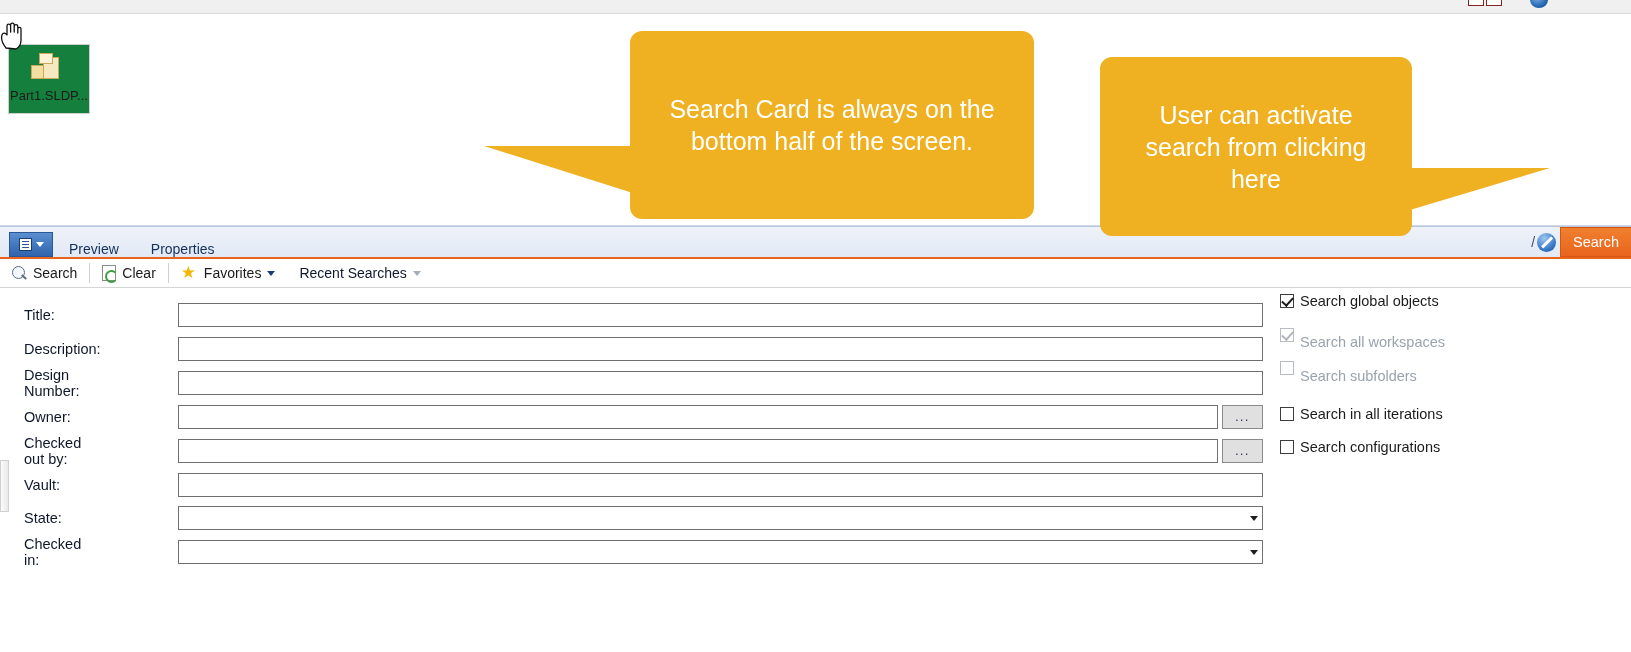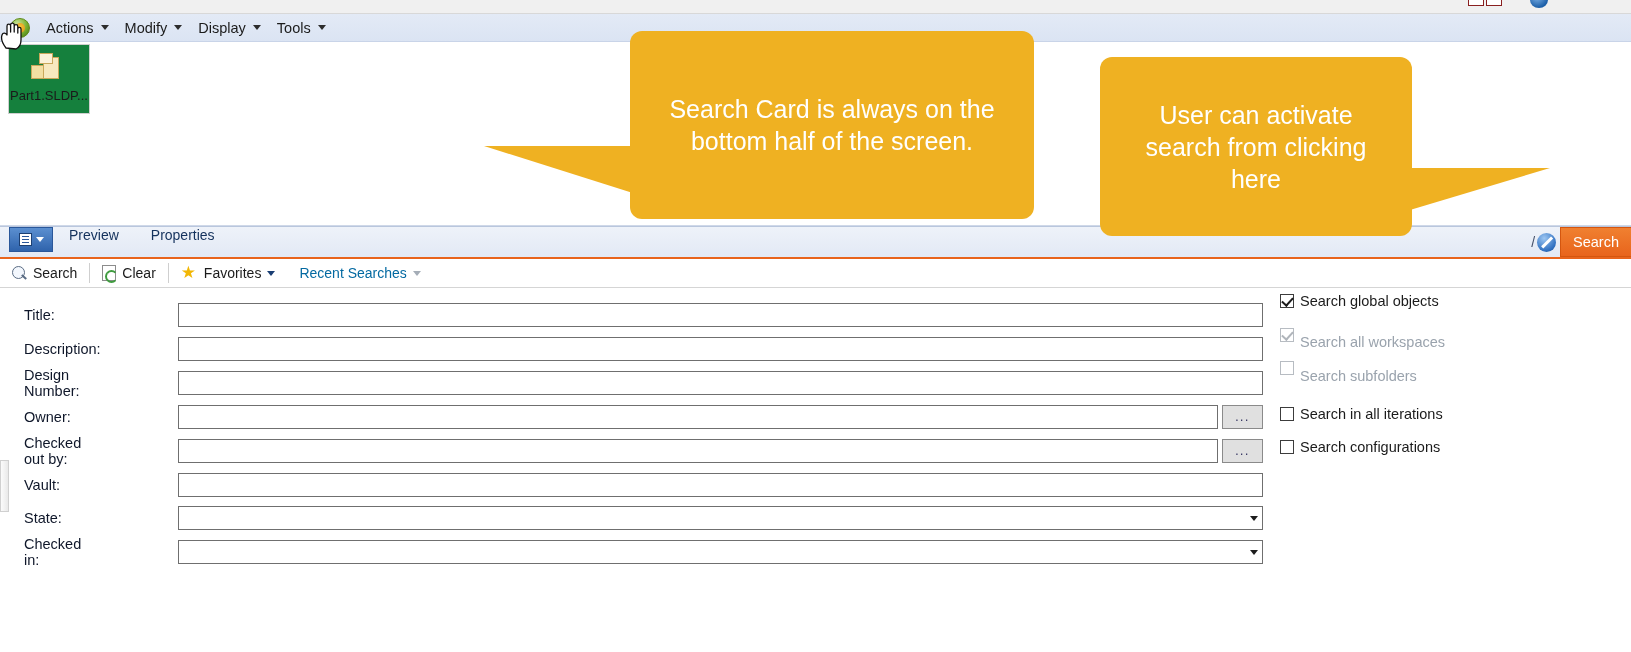--- a/index.html
+++ b/index.html
@@ -74,21 +74,21 @@
   .part-ico i.p1 { left: 2px;  top: 14px; width: 16px; height: 14px; }
   .part-ico i.p2 { left: 14px; top: 6px;  width: 16px; height: 22px; background: #f7e9bf; }
   .part-ico i.p3 { left: 10px; top: 2px;  width: 14px; height: 11px; background: #fbf2d8; }
   .file-name { font-size: 13px; color: #1b1b1b; margin-top: 5px; white-space: nowrap; }
 
   
   .tabbar {
     position: absolute; left: 0; top: 226px; width: 1631px; height: 31px;
     background: linear-gradient(#eef2f9, #e2e9f5);
     border-top: 1px solid #b9c6dd;
-    display: flex; align-items: flex-start;
+    display: flex; align-items: flex-end;
   }
   .tabbar-left-btn {
     width: 44px; height: 25px; margin-left: 9px;
     background: linear-gradient(#5b8fd0, #2f63ac);
     border: 1px solid #2a579a;
     display: flex; align-items: center; justify-content: center; gap: 4px;
     cursor: pointer;
   }
   .lines-ico { width: 13px; height: 13px; background: #fff; border: 1px solid #1c3f72;
     display: flex; flex-direction: column; justify-content: center; gap: 1.5px; padding: 1px 2px; }
@@ -122,21 +122,21 @@
   }
 
   
   .searchtools {
     position: absolute; left: 0; top: 259px; width: 1631px; height: 29px;
     background: #ffffff; border-bottom: 1px solid #d5d5d5;
     display: flex; align-items: center;
   }
   .stool { display:flex; align-items:center; gap:6px; padding: 0 12px; height: 100%;
            font-size: 14px; color: #1b1b1b; cursor: pointer; }
-  .stool.disabled { color: #0369a1; cursor: default; }
+  .stool.disabled { color: #0f172a; cursor: default; }
   .vsep { width: 1px; height: 20px; background: #cfcfcf; }
   .mag-ico { width:15px; height:15px; position: relative; }
   .mag-ico::before { content:""; position:absolute; left:0; top:0; width:11px; height:11px;
     border: 1.7px solid #5a6c84; border-radius: 50%; background: #f3f7fd;}
   .mag-ico::after { content:""; position:absolute; left:9px; top:10px; width:6px; height:2px;
     background:#5a6c84; transform: rotate(42deg); }
   .clear-ico { width:14px; height:16px; background:#fff; border:1px solid #8c8c8c; position:relative; }
   .clear-ico::after{ content:""; position:absolute; left:2px; top:4px; width:9px; height:9px;
     border:2px solid #3f9b3f; border-radius:50%; border-right-color: transparent; }
   .star-ico { width:17px; height:16px; color:#f2b705; font-size:17px; line-height:15px; }
@@ -219,39 +219,20 @@
 <body>
 
 <div id="app">
 
   <div class="chrome-strip">
     <div class="chrome-ico a"></div>
     <div class="chrome-ico b"></div>
     <div class="chrome-ico c"></div>
   </div>
 
-  <div class="menubar">
-    <div class="app-ico"></div>
-    <div class="menu-item">
-      <span>Actions</span>
-      <span class="caret-dn"></span>
-    </div>
-    <div class="menu-item">
-      <span>Modify</span>
-      <span class="caret-dn"></span>
-    </div>
-    <div class="menu-item">
-      <span>Display</span>
-      <span class="caret-dn"></span>
-    </div>
-    <div class="menu-item">
-      <span>Tools</span>
-      <span class="caret-dn"></span>
-    </div>
-  </div>
 
   <div class="filepane">
     <div class="file-tile">
       <div class="part-ico">
         <i class="p1"></i>
           <i class="p2"></i>
           <i class="p3"></i>
       </div>
       <div class="file-name">Part1.SLDP...</div>
     </div>

